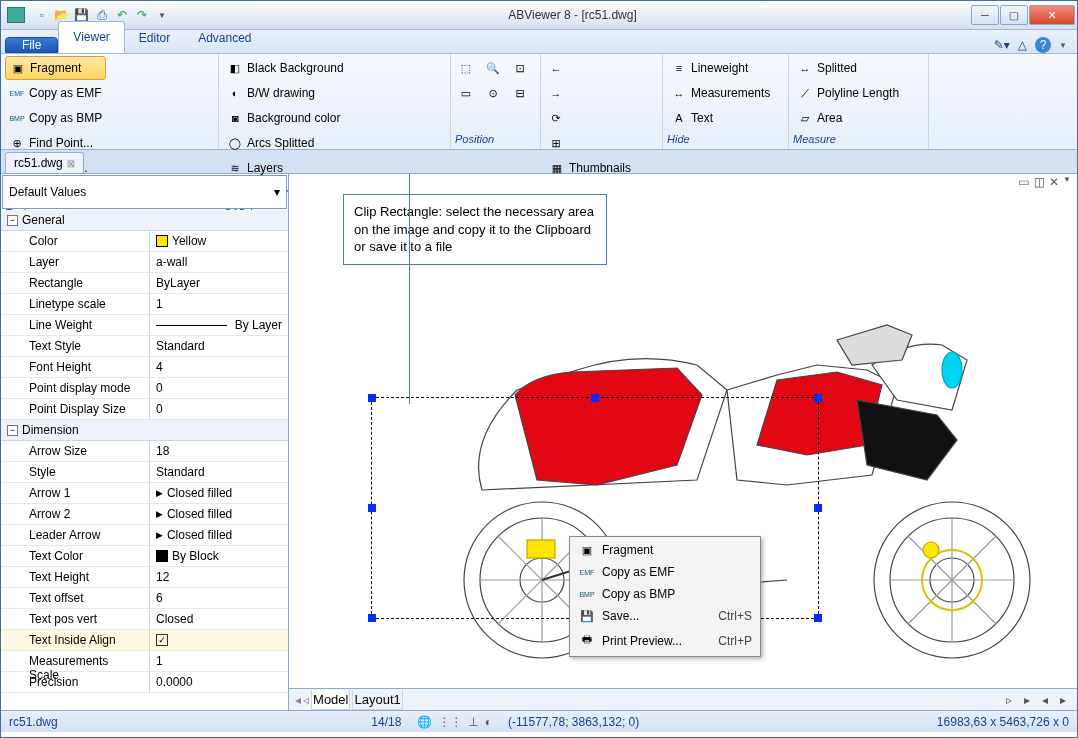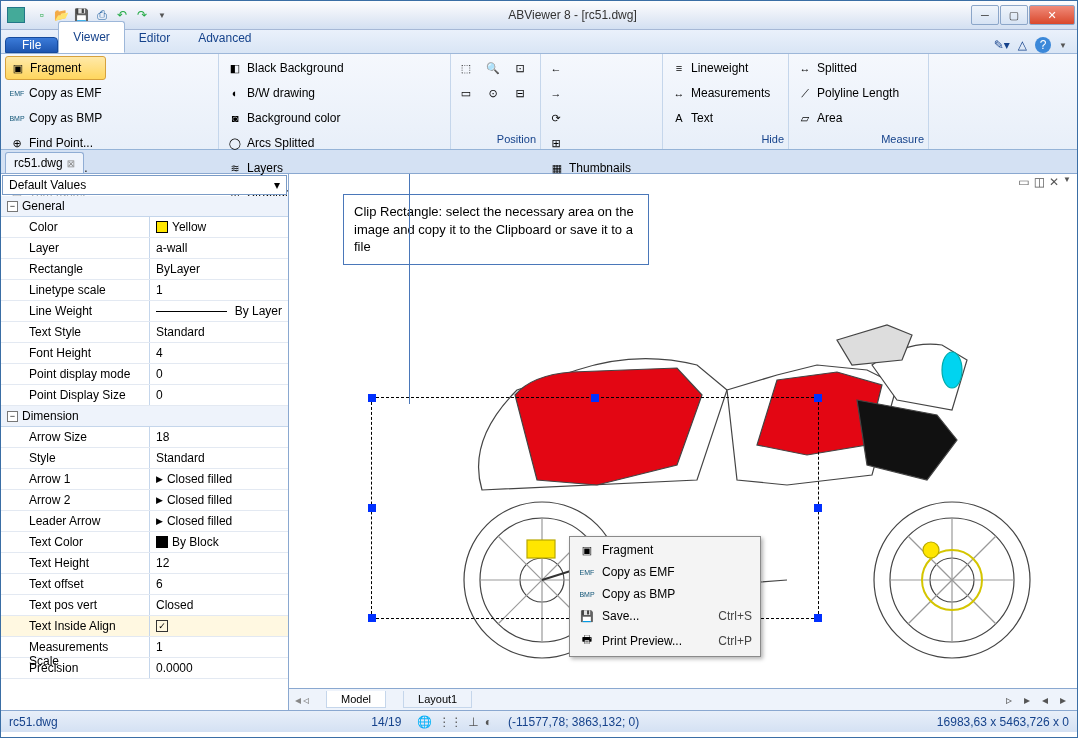--- a/index.html
+++ b/index.html
@@ -21,60 +21,60 @@
 .tabbar-right { margin-left:auto; display:flex; gap:8px; padding-right:10px; align-items:center;}
 .tabbar-right span{color:#15428b;cursor:pointer;}
 
 .ribbon { height: 96px; background: linear-gradient(#f5f8fd,#e8eff9); border-bottom: 1px solid #95b3d7; display:flex; }
 .ribbon-group { border-right:1px solid #c5d6eb; display:flex; flex-direction:column; padding:2px 4px 0;}
 .ribbon-items { flex:1; display:flex; flex-direction:column; flex-wrap:wrap; gap:1px; align-content:flex-start;}
 .ribbon-item { display:flex; align-items:center; padding:2px 4px; height:24px; cursor:pointer; white-space:nowrap;}
 .ribbon-item.highlight { background: linear-gradient(#ffe9a9,#ffd65e); border:1px solid #d6a13c; border-radius:3px;}
 .ribbon-item.disabled { color:#aaa; }
 .ri-icon { width:16px; height:16px; margin-right:4px; display:inline-flex; align-items:center; justify-content:center; font-size:11px;}
-.ribbon-label { text-align:right; padding:2px 0 4px; color:#15428b; font-size:11px;}
+.ribbon-label { text-align:left; padding:2px 0 4px; color:#15428b; font-size:11px;font-style:italic;}
 
 .doc-tabs { height: 24px; background:#d4e1f3; border-bottom:1px solid #8aa8d0; display:flex; align-items:flex-end; padding-left:4px;}
 .doc-tab { background:#eef3fb; border:1px solid #90add4; border-bottom:none; padding:3px 8px; border-radius:3px 3px 0 0; font-size:11px; display:flex; align-items:center; gap:4px;}
 .doc-tab .x { color:#888; cursor:pointer; font-size:10px;}
 
 .workarea { display:flex; height: 536px; }
 
 .props-panel { width: 288px; display:flex; flex-direction:column; border-right:1px solid #8aa8d0;}
 .props-header { height:22px; background:linear-gradient(#dce8f8,#c5d6eb); border-bottom:1px solid #8aa8d0; display:flex; align-items:center; padding:0 6px; color:#15428b;}
 .pin { margin-left:auto; cursor:pointer;}
-.props-combo { height:20px; border:1px solid #7a9bc6; margin:1px; display:flex; align-items:center; padding:0 6px; background:#fff;}
+.props-combo { height:34px; border:1px solid #7a9bc6; margin:1px; display:flex; align-items:center; padding:0 6px; background:#fff;}
 .props-combo .arrow { margin-left:auto;}
 .prop-section { background:#eef3fb; padding:3px 6px; border-bottom:1px solid #c5d6eb; display:flex; align-items:center; gap:4px;}
 .prop-section .pm { width:11px; height:11px; border:1px solid #777; display:inline-flex; align-items:center; justify-content:center; font-size:9px; background:#fff;}
 .prop-row { display:flex; border-bottom:1px solid #e3e9f2; height:21px;}
 .prop-row .k { width:148px; padding:3px 8px 3px 28px; }
 .prop-row .v { flex:1; padding:3px 6px; border-left:1px solid #c5d6eb; display:flex; align-items:center; gap:4px;}
 .prop-row.sel { background:#fff8e1; }
 .color-sw { width:12px; height:12px; border:1px solid #000; display:inline-block;}
 .chk { width:12px; height:12px; border:1px solid #333; display:inline-flex; align-items:center; justify-content:center; font-size:9px;}
 
 .canvas-wrap { flex:1; position:relative; background:#fff;}
 .canvas-tools { position:absolute; top:1px; right:6px; display:flex; gap:4px; font-size:11px; color:#555;}
 .canvas-tools span{cursor:pointer;}
-.tooltip-box { position:absolute; left:54px; top:20px; width:306px; border:1px solid #4a77b9; background:#fff; padding:8px 10px; font-size:13px; line-height:1.35;}
+.tooltip-box { position:absolute; left:54px; top:20px; width:264px; border:1px solid #4a77b9; background:#fff; padding:8px 10px; font-size:13px; line-height:1.35;}
 .tooltip-line { position:absolute; left:120px; top:0; width:1px; height:230px; background:#4a77b9; z-index:1;}
 
 .selection-box { position:absolute; left:82px; top:223px; width:448px; height:222px; border:1px dashed #000;}
 .sel-handle { width:8px; height:8px; background:#0030ff; position:absolute;}
 
 .bike-svg { position:absolute; left:108px; top:106px; }
 
 .context-menu { position:absolute; left:280px; top:362px; width:192px; background:#f4f4f4; border:1px solid #8a8a8a; box-shadow:2px 2px 4px rgba(0,0,0,0.3); padding:2px;}
 .cm-item { display:flex; align-items:center; padding:4px 6px; cursor:pointer;}
 .cm-icon { width:18px; display:flex; justify-content:center; margin-right:6px; font-size:11px;}
 .cm-shortcut { margin-left:auto; color:#444;}
 
 .btm-tabs { position:absolute; bottom:0; left:0; right:0; height:22px; background:#eef3fb; border-top:1px solid #8aa8d0; display:flex; align-items:center; padding:0 6px; gap:2px;}
-.btm-tab { padding:2px 14px; border:1px solid #c5d6eb; border-top:none; font-size:11px; cursor:pointer;margin-left:15px;}
+.btm-tab { padding:2px 1px; border:1px solid #c5d6eb; border-top:none; font-size:13px; cursor:pointer;}
 .btm-tab.active { background:#fff;}
 .btm-arrows { margin-left:auto; display:flex; gap:2px;}
 .btm-arrows span{width:16px;text-align:center;cursor:pointer;color:#555;}
 
 .statusbar { height:22px; background:linear-gradient(#e8eff9,#d4e1f3); border-top:1px solid #8aa8d0; display:flex; align-items:center; padding:0 8px; color:#15428b; gap:16px;}
 .statusbar .sep{margin-left:auto;}
 .status-icons{display:flex;gap:6px;color:#555;}
 .status-icons span{cursor:pointer;}
 </style>
 </head>
@@ -506,21 +506,21 @@
         <span>◂</span>
         <span>▸</span>
       </div>
     </div>
   </div>
 </div>
 
 <div class="statusbar">
   <span>rc51.dwg</span>
   <span class="sep"></span>
-  <span>14/19</span>
+  <span>14/18</span>
   <div class="status-icons">
     <span>🌐</span>
     <span>⋮⋮</span>
     <span>⊥</span>
     <span>◐</span>
   </div>
   <span>(-11577,78; 3863,132; 0)</span>
   <span style="margin-left:auto">16983,63 x 5463,726 x 0</span>
 </div>
 

